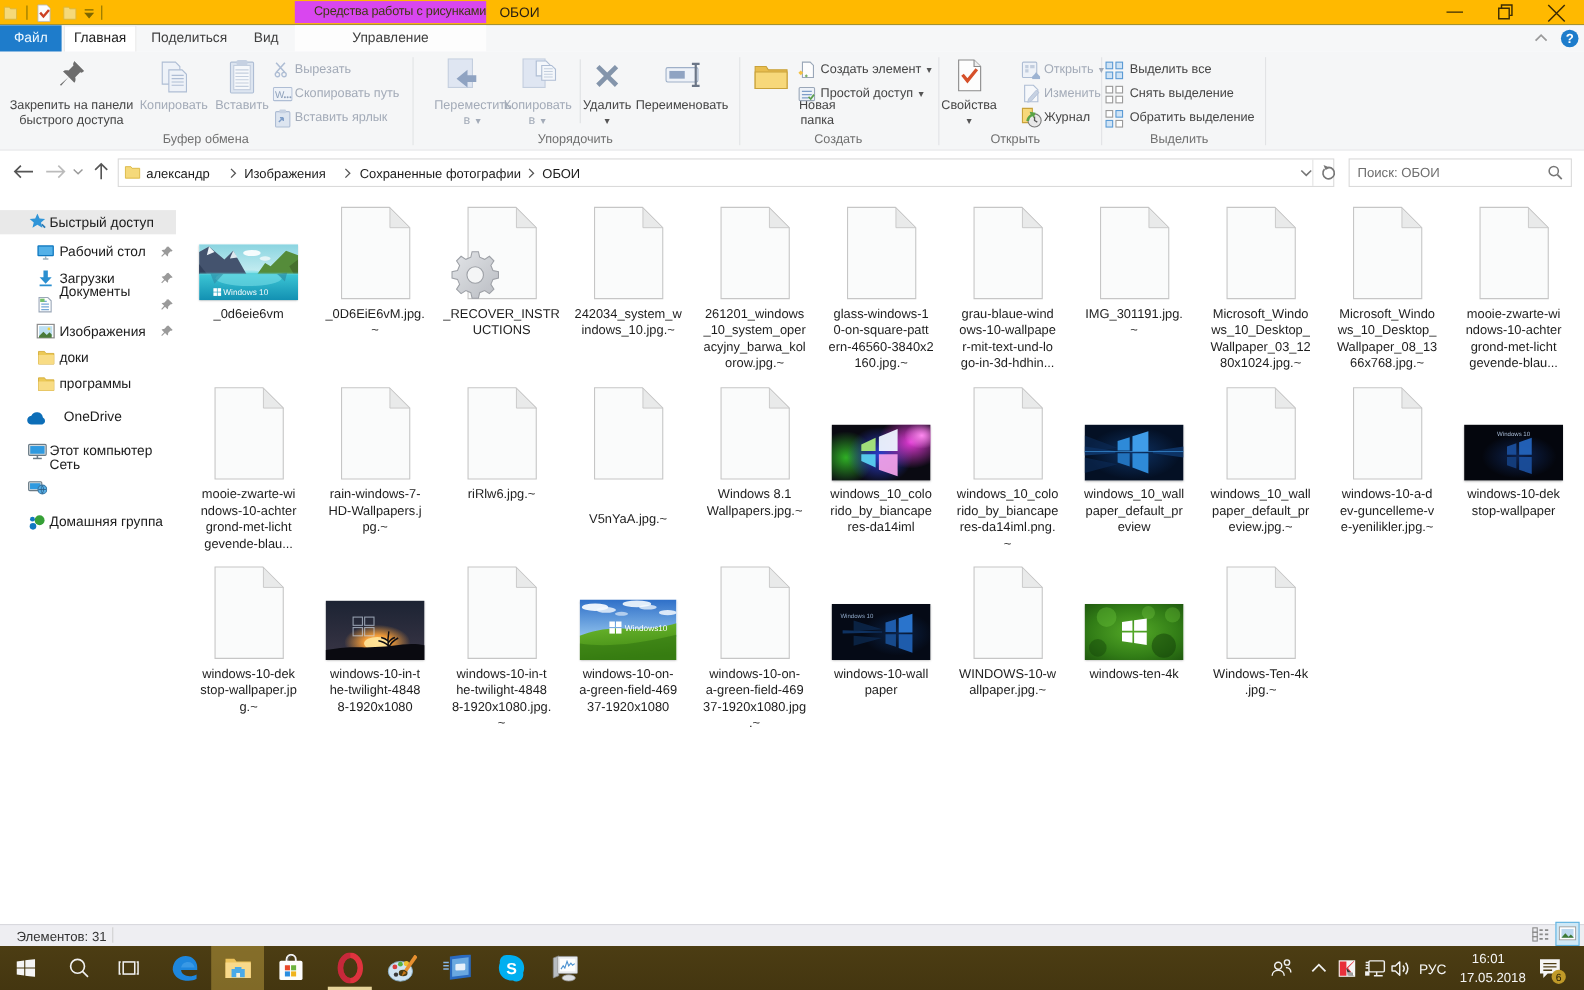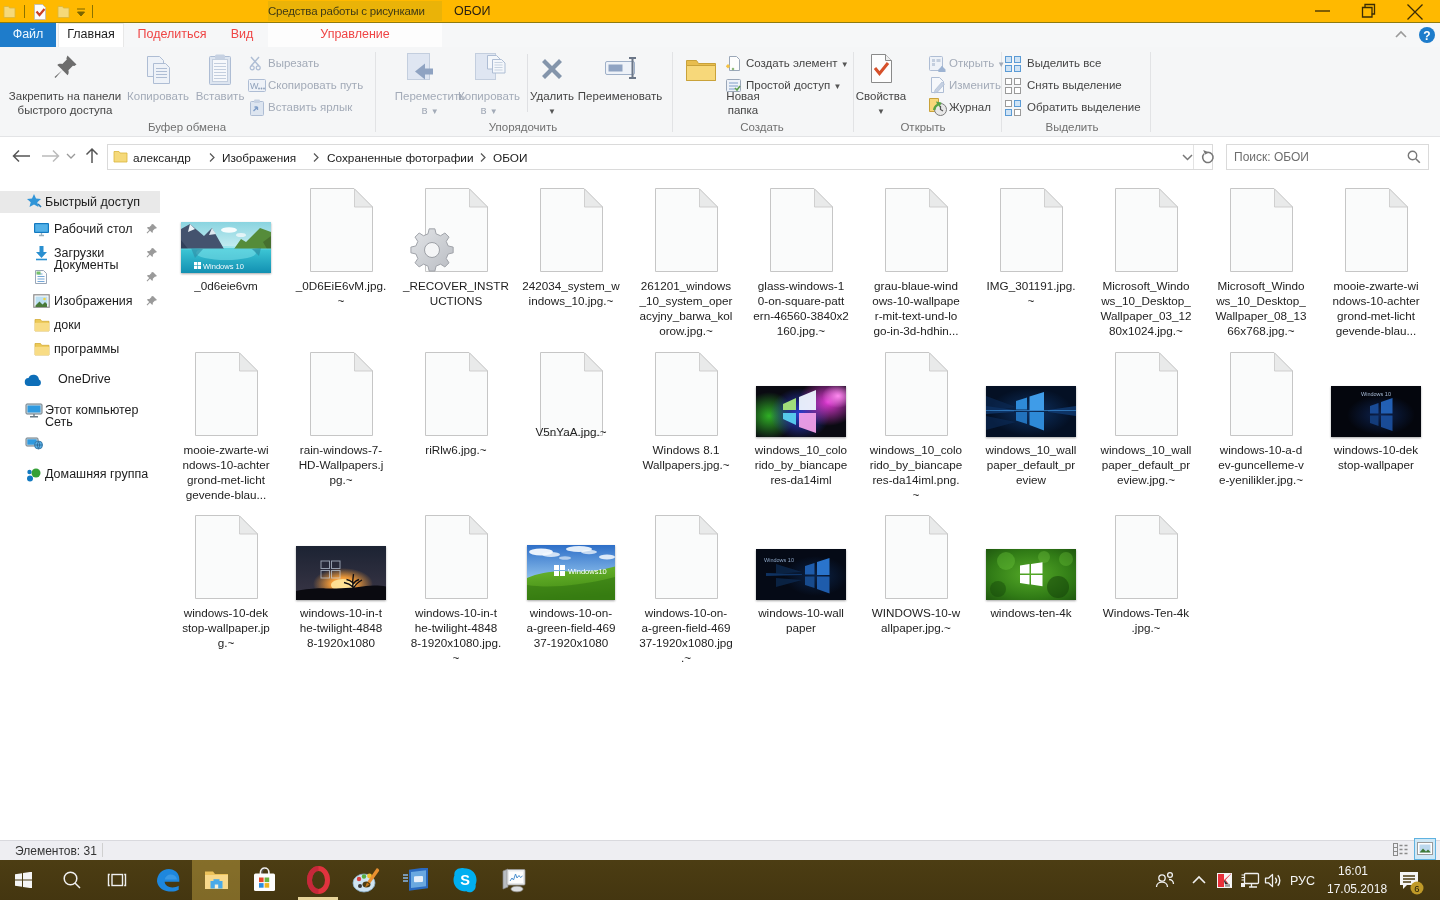--- a/index.html
+++ b/index.html
@@ -1,25 +1,25 @@
 <!DOCTYPE html>
 <html><head><meta charset="utf-8"><title>wallpapers</title><style>
 *{margin:0;padding:0;box-sizing:border-box}
 html,body{width:1440px;height:900px;overflow:hidden}
 body{font-family:"Liberation Sans",sans-serif;background:#fff;position:relative}
 .a{position:absolute}
 .tt{position:absolute;white-space:nowrap}
 #tbar{left:0;top:0;width:1440px;height:22px;background:#ffb900}
 #tline{left:0;top:22px;width:1440px;height:1px;background:#8f7b0e}
-#ctx{left:268px;top:1px;width:174px;height:20px;background:#eab308;color:#3f3a15;font-size:11.5px;letter-spacing:-0.2px;text-align:left;line-height:20px}
+#ctx{left:268px;top:1px;width:174px;height:20px;background:#d946ef;color:#3f3a15;font-size:11.5px;letter-spacing:-0.2px;text-align:right;line-height:20px}
 #wtitle{left:454px;top:4px;color:#2a2012;font-size:12.5px}
 #tabrow{left:0;top:23px;width:1440px;height:24px;background:#f6f7f8}
 #ctxunder{left:268px;top:23px;width:174px;height:24px;background:#fdfdfd}
 #filetab{left:0;top:23px;width:56px;height:24px;background:#1e7ccb;color:#eef8ff;font-size:12.5px;text-align:center;line-height:23px}
-.tab{top:23px;height:24px;font-size:12.5px;color:#ef4444;text-align:center;line-height:23px}
+.tab{top:23px;height:24px;font-size:12.5px;color:#404040;text-align:center;line-height:23px}
 #tabactive{left:58px;top:23px;width:66px;height:24px;background:#fff;border:1px solid #e8e8e8;border-bottom:none}
 #ribbon{left:0;top:47px;width:1440px;height:90px;background:#f5f6f7;border-bottom:1px solid #e3e4e6}
 .rsep{top:52px;width:1px;height:80px;background:#e2e3e5}
 .rlab{position:absolute;font-size:11.5px;color:#707070;top:121px;white-space:nowrap;transform:translateX(-50%)}
 .rbig{position:absolute;font-size:11.5px;color:#454545;text-align:center;line-height:14px;white-space:nowrap;transform:translateX(-50%)}
 .rsm{position:absolute;font-size:11.5px;color:#454545;white-space:nowrap}
 .dis{color:#a3abb8}
 #addr{left:0;top:137px;width:1440px;height:37px;background:#fff}
 .abox{position:absolute;border:1px solid #dadada;background:#fff}
 .nav{position:absolute;font-size:12.5px;color:#1c1c1c;white-space:nowrap}
@@ -492,21 +492,21 @@
 <path d="M1.5 1.5h43.5l18.5 18.5V84.5h-62z" fill="#fafbfb" stroke="#c6c6c6"></path>
 <path d="M45.5 2v18h18z" fill="#e9eaea" stroke="#c6c6c6" stroke-width="0.8"></path>
 </svg>
 <div class="it lb" style="left:398px;top:442px">
     <div>riRlw6.jpg.~</div>
   </div>
 <svg width="65" height="86" viewBox="0 0 65 86" style="position:absolute;left:539px;top:351px">
 <path d="M1.5 1.5h43.5l18.5 18.5V84.5h-62z" fill="#fafbfb" stroke="#c6c6c6"></path>
 <path d="M45.5 2v18h18z" fill="#e9eaea" stroke="#c6c6c6" stroke-width="0.8"></path>
 </svg>
-<div class="it lb" style="left:513px;top:424px">
+<div class="it lb" style="left:513px;top:464px">
     <div>V5nYaA.jpg.~</div>
   </div>
 <svg width="65" height="86" viewBox="0 0 65 86" style="position:absolute;left:654px;top:351px">
 <path d="M1.5 1.5h43.5l18.5 18.5V84.5h-62z" fill="#fafbfb" stroke="#c6c6c6"></path>
 <path d="M45.5 2v18h18z" fill="#e9eaea" stroke="#c6c6c6" stroke-width="0.8"></path>
 </svg>
 <div class="it lb" style="left:628px;top:442px">
     <div>Windows 8.1</div>
     <div>Wallpapers.jpg.~</div>
   </div>

